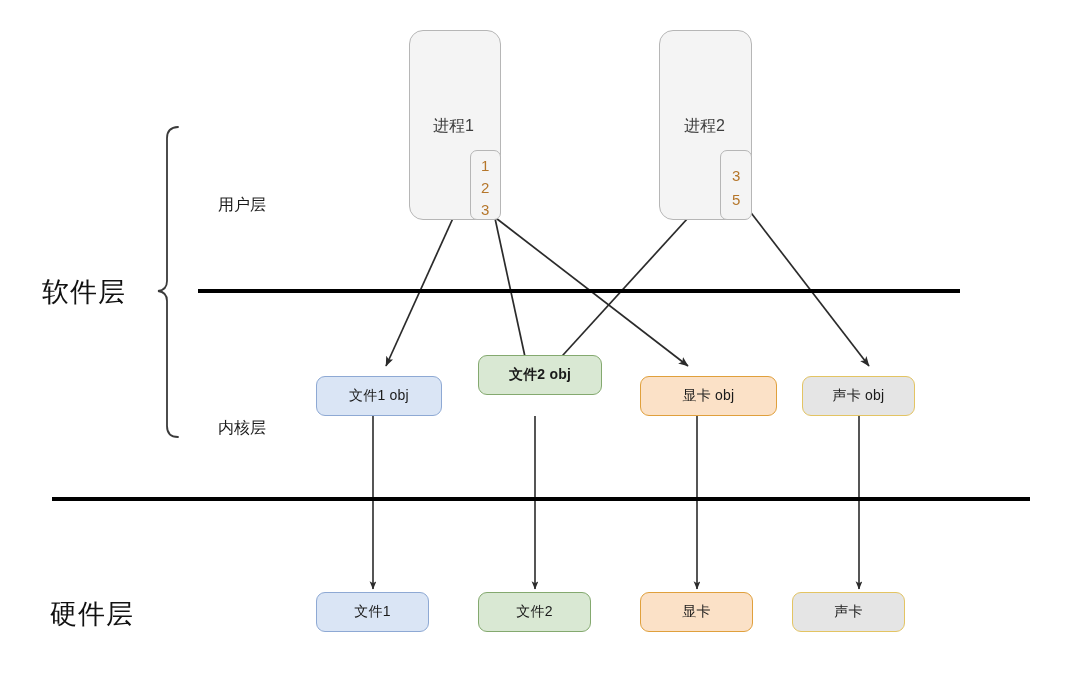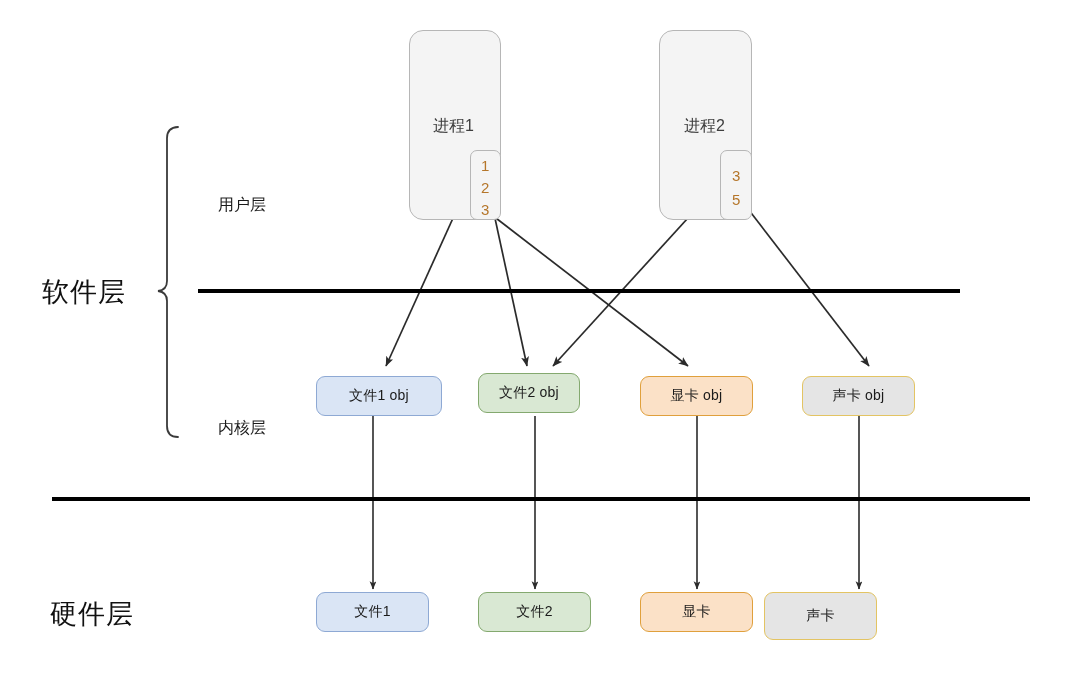--- a/index.html
+++ b/index.html
@@ -138,22 +138,22 @@
   <div class="fd-num" style="left:481px; top:180px;">2</div>
   <div class="fd-num" style="left:481px; top:202px;">3</div>
 
   <div class="box proc-box" style="left:659px; top:30px; width:93px; height:190px;"></div>
   <div class="proc-label" style="left:684px; top:116px;">进程2</div>
   <div class="fd-box" style="left:720px; top:150px; width:32px; height:70px;"></div>
   <div class="fd-num" style="left:732px; top:168px;">3</div>
   <div class="fd-num" style="left:732px; top:192px;">5</div>
 
   <div class="box kbox-blue" style="left:316px; top:376px; width:126px; height:40px;">文件1 obj</div>
-  <div class="box kbox-green" style="left:478px; top:373px; width:102px; height:40px;">文件2 obj</div>
-  <div class="box kbox-orange" style="left:640px; top:376px; width:113px; height:40px;">显卡 obj</div>
+  <div class="box kbox-green" style="left:478px; top:355px; width:124px; height:40px;font-weight:bold;">文件2 obj</div>
+  <div class="box kbox-orange" style="left:640px; top:376px; width:137px; height:40px;">显卡 obj</div>
   <div class="box kbox-yellow" style="left:802px; top:376px; width:113px; height:40px;">声卡 obj</div>
 
   <div class="box kbox-blue" style="left:316px; top:592px; width:113px; height:40px;">文件1</div>
   <div class="box kbox-green" style="left:478px; top:592px; width:113px; height:40px;">文件2</div>
   <div class="box kbox-orange" style="left:640px; top:592px; width:113px; height:40px;">显卡</div>
-  <div class="box kbox-yellow" style="left:764px; top:592px; width:113px; height:48px;">声卡</div>
+  <div class="box kbox-yellow" style="left:792px; top:592px; width:113px; height:40px;">声卡</div>
 
 </div>
 
 </body></html>

